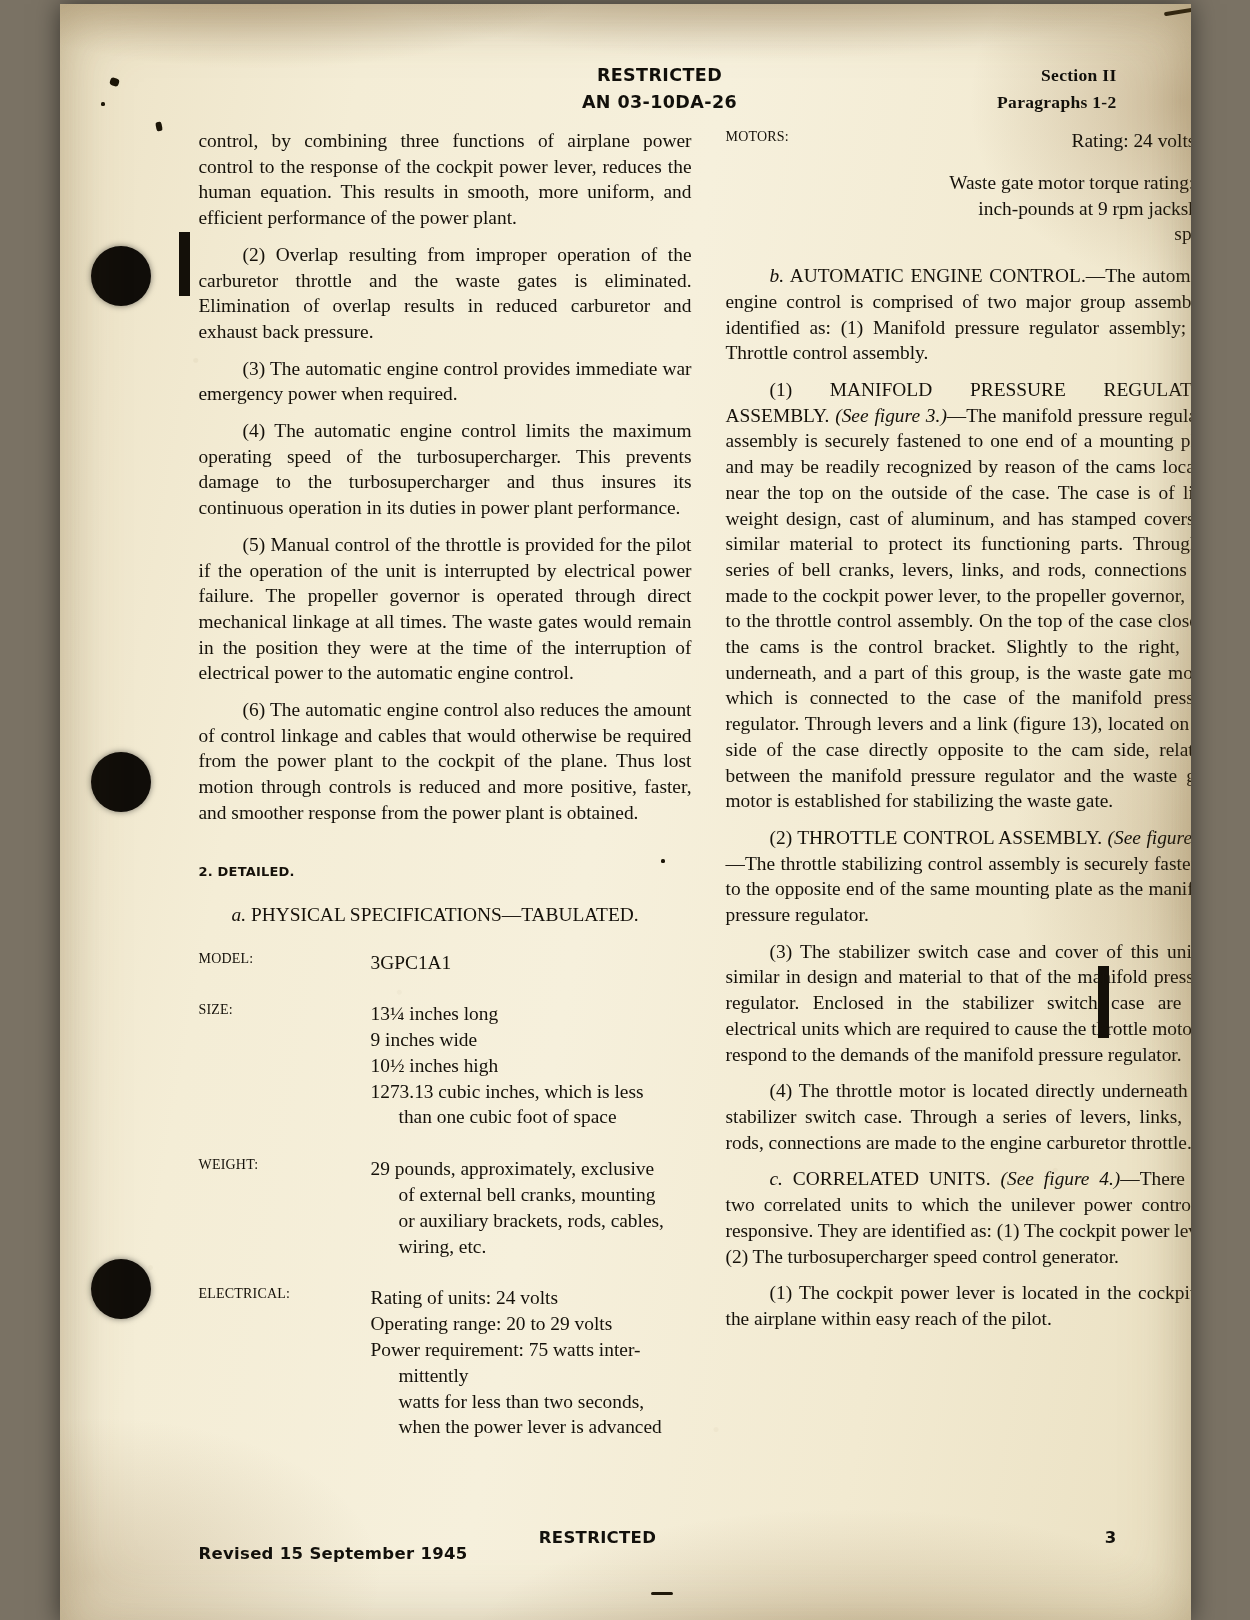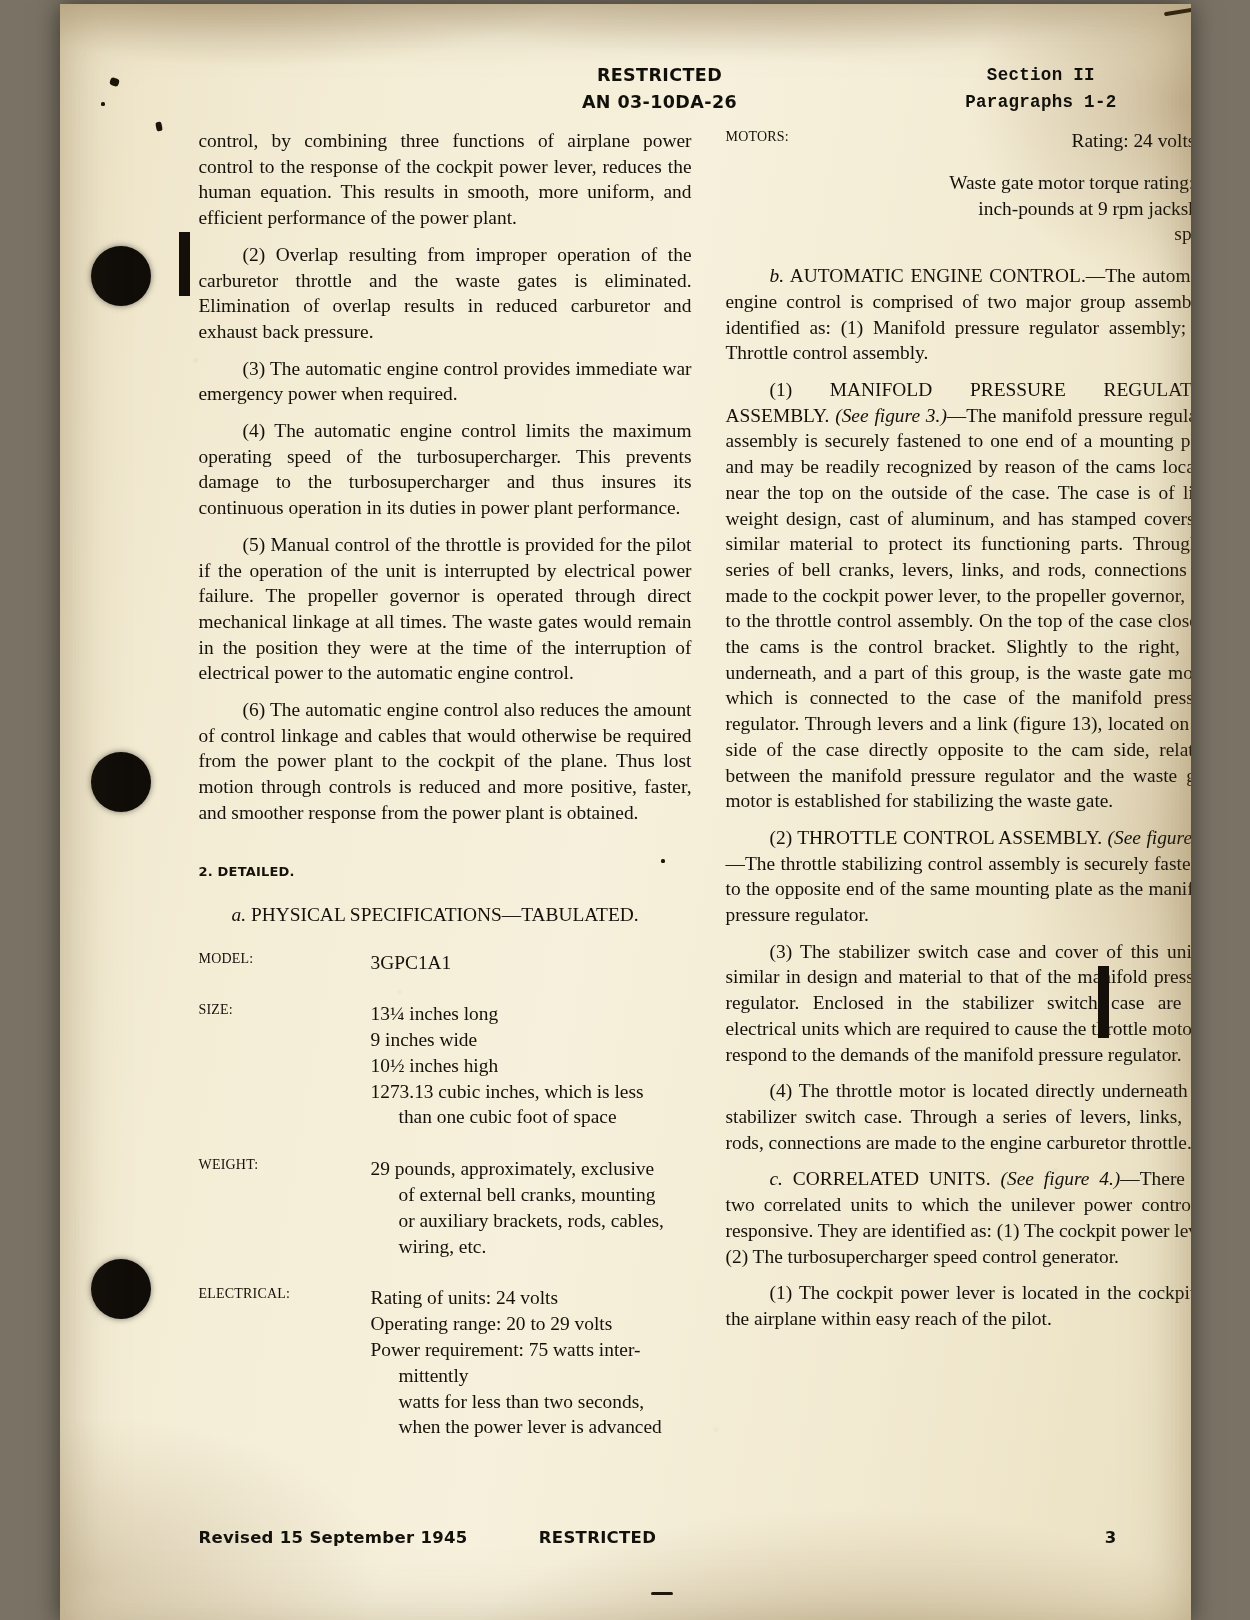--- a/index.html
+++ b/index.html
@@ -62,22 +62,22 @@
     font-weight: bold;
     font-size: 17.5px;
     letter-spacing: 0.4px;
     line-height: 1.55;
     color: #12100b;
   }
   .hdr-right {
     position: absolute;
     right: 74px;
     top: 0;
-    text-align: center;
-    font-family: Liberation Mono, monospace;
+    text-align: right;
+    font-family: Liberation Serif, serif;
     font-weight: bold;
     font-size: 17.5px;
     letter-spacing: 0.3px;
     line-height: 1.55;
     color: #12100b;
   }
 
   
   .col {
     position: absolute;
@@ -158,21 +158,21 @@
     bottom: 72px;
     left: 139px;
     right: 74px;
     height: 24px;
     font-family: "DejaVu Sans", "Liberation Sans", sans-serif;
     font-weight: bold;
     font-size: 16.5px;
     letter-spacing: 0.3px;
     color: #13110c;
   }
-  .footer .f-left   { position: absolute; left: 0;   top: 0; }
+  .footer .f-left   { position: absolute; left: 0;   top: 16px; }
   .footer .f-center { position: absolute; left: 0; right: 0; top: 0; text-align: center; padding-right: 120px;}
   .footer .f-right  { position: absolute; right: 0;  top: 0; }
 
   
   .punch {
     position: absolute;
     width: 60px; height: 60px;
     border-radius: 50%;
     background: #100d09;
     box-shadow: 0 0 6px rgba(0,0,0,0.5);

